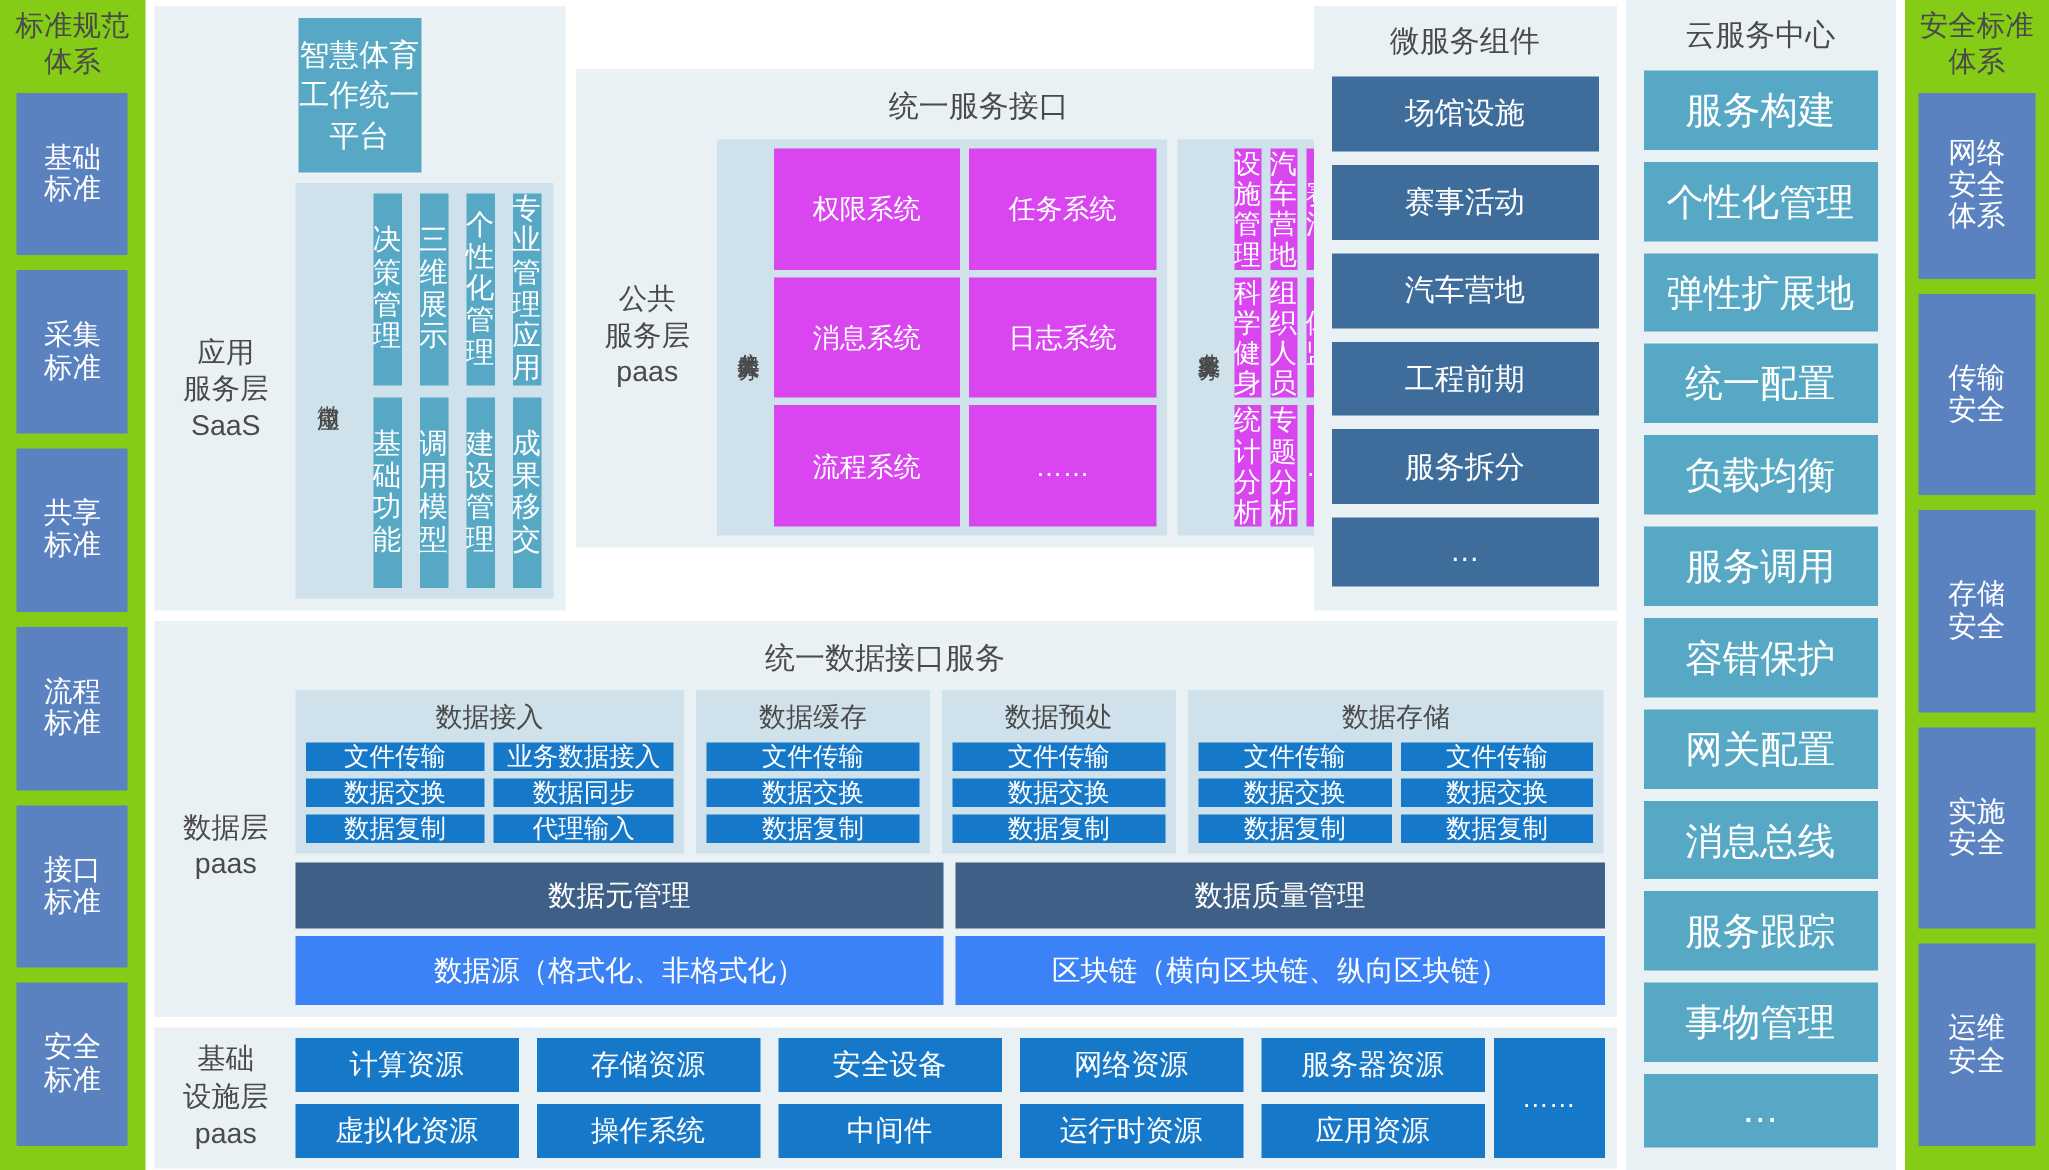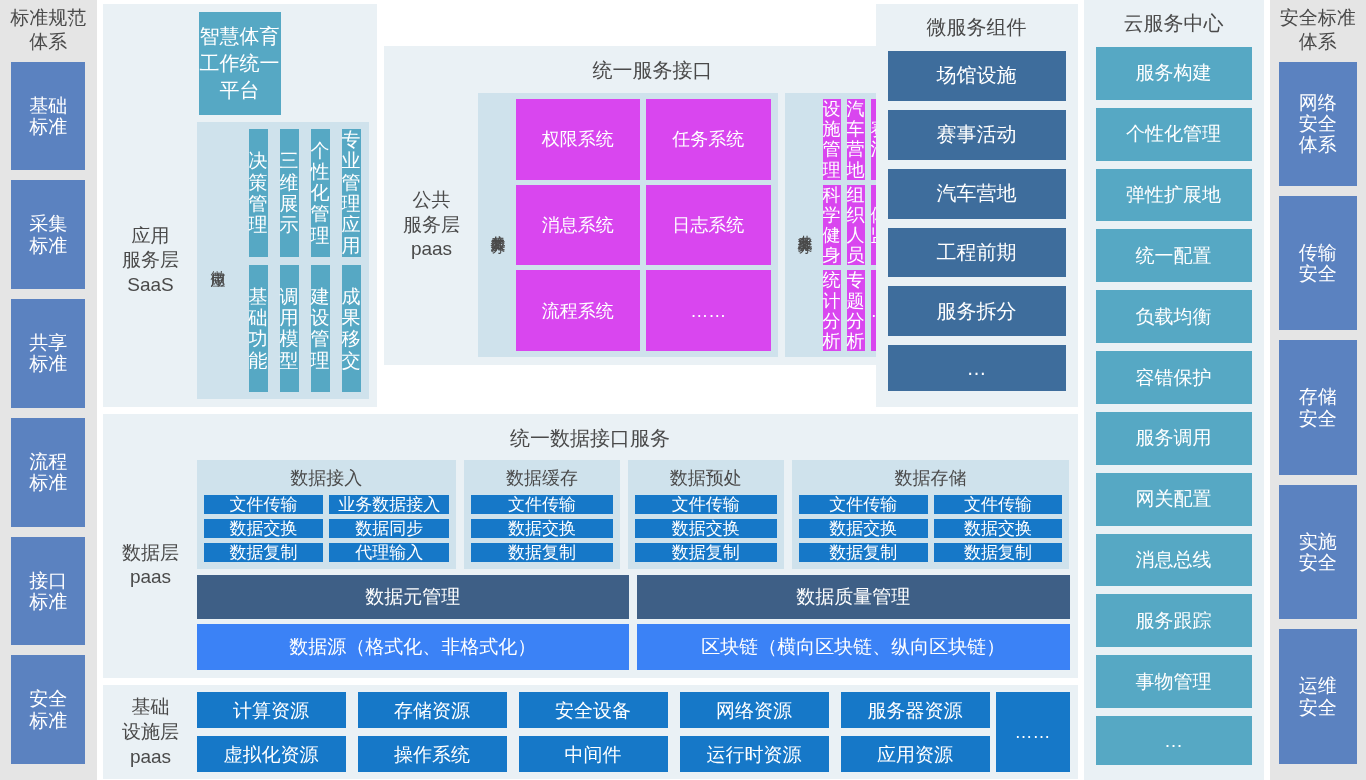--- a/index.html
+++ b/index.html
@@ -21,21 +21,21 @@
     display: flex; align-items: center; justify-content: center;
     text-align: center;
     color: #ffffff;
     line-height: 1.12;
     white-space: pre-line;
   }
 
   
   .std-col {
     width: 116px;
-    background: #e5e5e5;
+    background: #84cc16;
     display: flex; flex-direction: column;
     align-items: center;
     padding: 0 0 6px 0;
   }
   .std-title {
     font-size: 19px; color: #4a4a4a; text-align: center;
     line-height: 1.25; padding: 6px 0 8px 0;
     white-space: pre-line;
   }
   .std-item {
@@ -127,21 +127,21 @@
   .infra-tail { flex:0 0 74px; background:#1678c8; color:#fff; display:flex; align-items:center; justify-content:center; font-size:18px; }
 
   
   .svc-col { display:flex; flex-direction:column; background:#eaf1f5; padding:4px 12px 7px 12px; }
   .svc-col .svc-title { color:#4a4a4a; font-size:20px; text-align:center; padding:6px 0 10px 0; }
   .svc-item { color:#fff; display:flex; align-items:center; justify-content:center; font-size:20px; flex:1 1 auto; margin-bottom:9px; }
 
   .micro-col { flex:0 0 202px; }
   .micro-col .svc-item { background:#3e6d9c; }
   .cloud-col { flex:0 0 180px; }
-  .cloud-col .svc-item { background:#56a8c4; font-size:19px; margin-bottom:8px; }
+  .cloud-col .svc-item { background:#56a8c4; font-size:25px; margin-bottom:8px; }
 
   .col-spacer { flex:0 0 6px; background:#fff; }
 </style>
 </head>
 <body>
 
 <div id="root">
 
   <div class="std-col left">
     <div class="std-title">标准规范
@@ -324,22 +324,22 @@
 
   </div>
 
   <div class="svc-col cloud-col">
     <div class="svc-title">云服务中心</div>
     <div class="svc-item">服务构建</div>
     <div class="svc-item">个性化管理</div>
     <div class="svc-item">弹性扩展地</div>
     <div class="svc-item">统一配置</div>
     <div class="svc-item">负载均衡</div>
+    <div class="svc-item">服务调用</div>
     <div class="svc-item">容错保护</div>
-    <div class="svc-item">服务调用</div>
     <div class="svc-item">网关配置</div>
     <div class="svc-item">消息总线</div>
     <div class="svc-item">服务跟踪</div>
     <div class="svc-item">事物管理</div>
     <div class="svc-item">…</div>
   </div>
 
   <div class="col-spacer"></div>
 
   <div class="std-col right">

